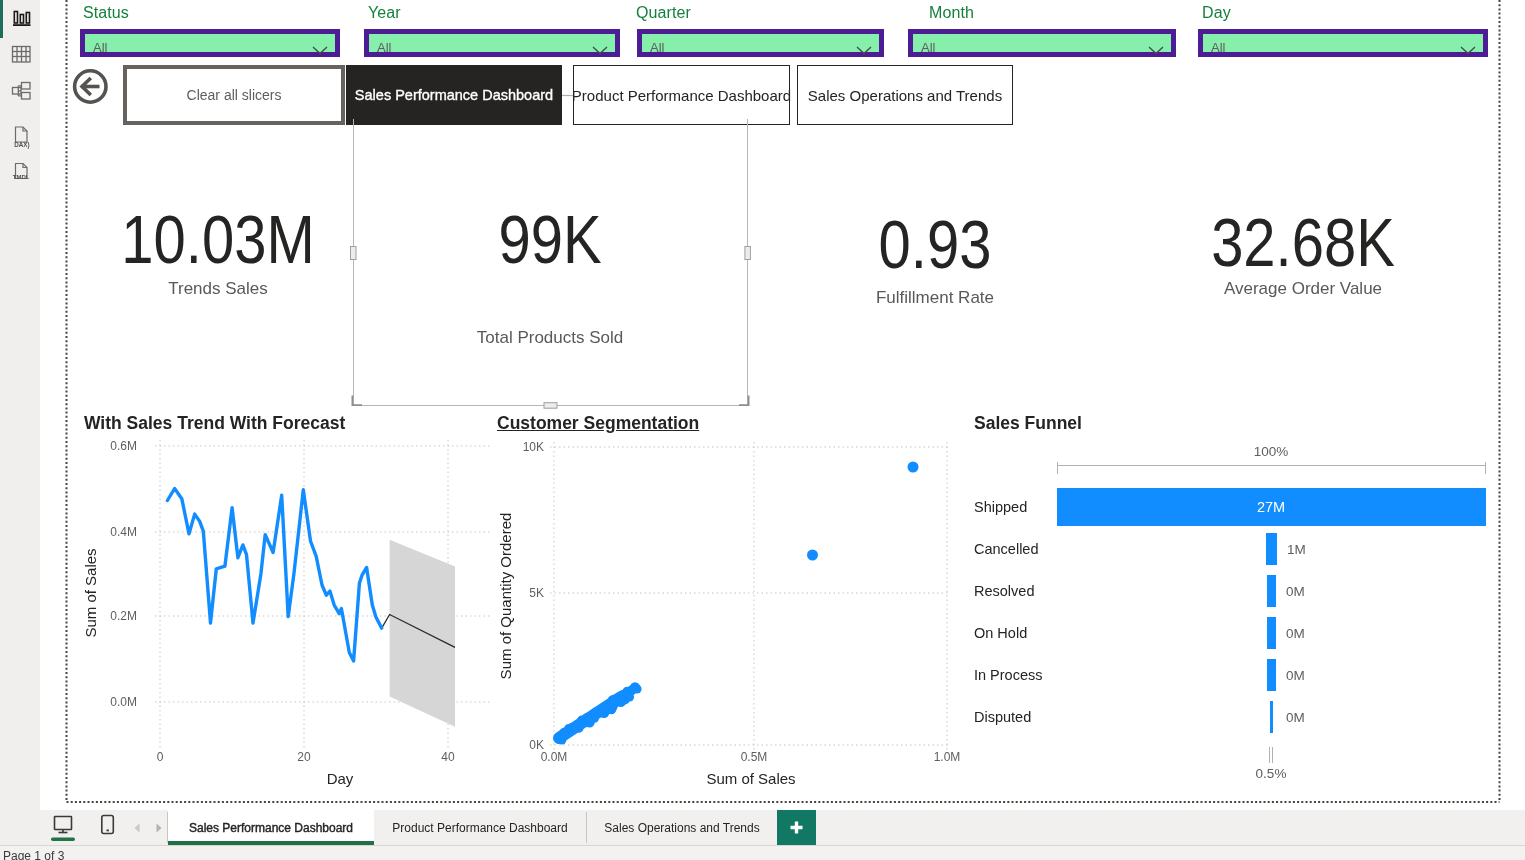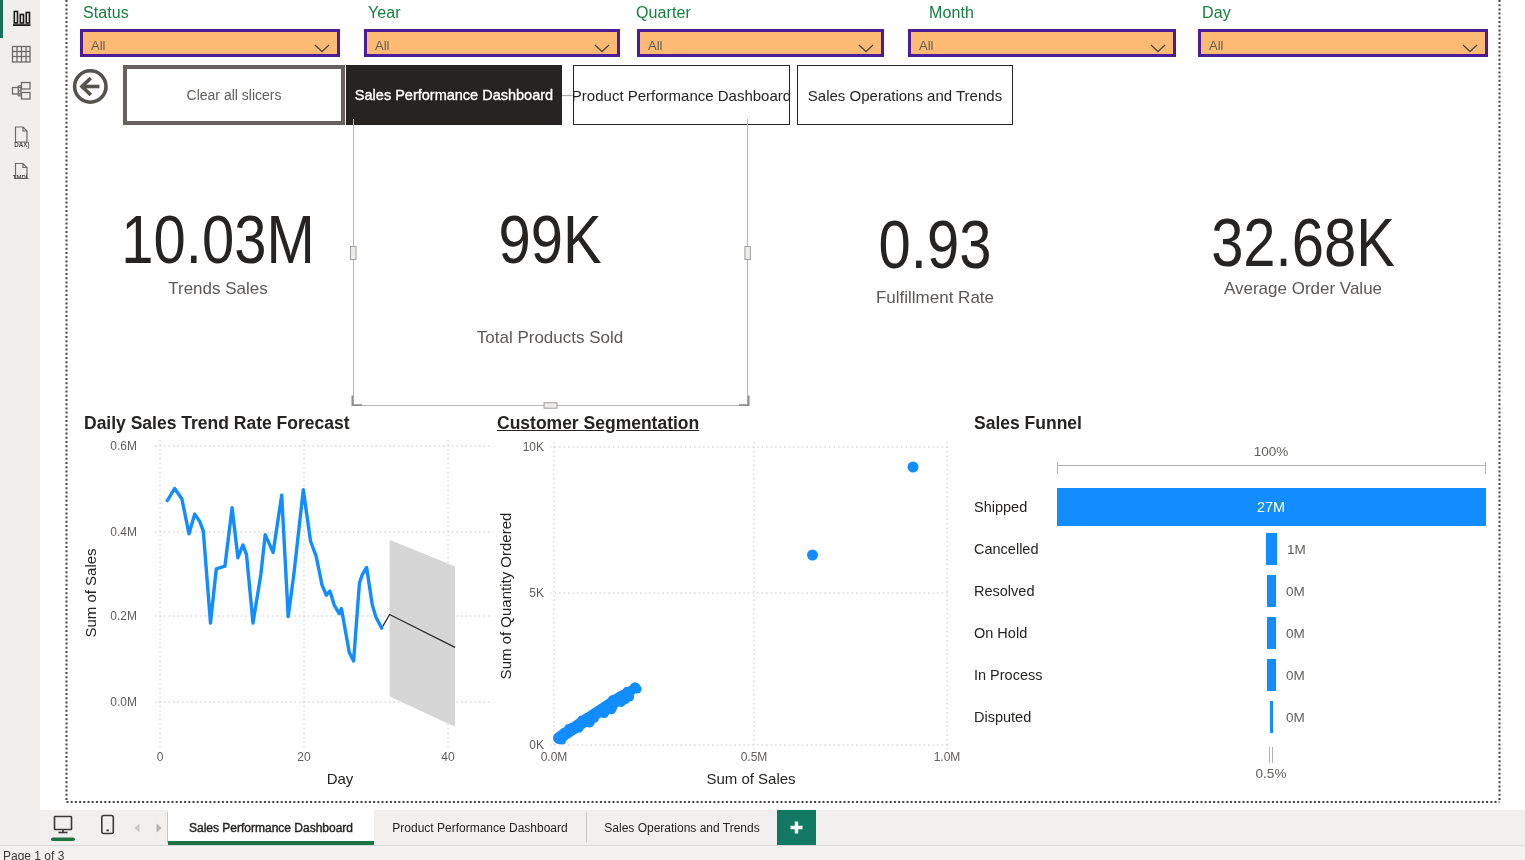--- a/index.html
+++ b/index.html
@@ -4,21 +4,21 @@
 <style>
   html,body{margin:0;padding:0;}
   body{width:1525px;height:860px;position:relative;overflow:hidden;background:#ffffff;
        font-family:"Liberation Sans", sans-serif;}
   .abs{position:absolute;}
   
   #sidebar{left:0;top:0;width:40px;height:845px;background:#f0efee;}
   #accent{left:0;top:0;width:3px;height:38px;background:#1e6c5a;}
   
   .flabel{font-size:16px;font-weight:400;color:#15803d;top:4px;letter-spacing:0.1px;}
-  .dd{top:29px;height:28px;background:#fdba74;border:3px solid #4c1d95;box-sizing:border-box;}
+  .dd{top:29px;height:28px;background:#86efac;border:5px solid #4c1d95;box-sizing:border-box;}
   .dd .all{position:absolute;left:8px;top:6px;font-size:13px;color:#605e5c;}
   .dd svg{position:absolute;right:7px;top:12px;}
   
   .btn{top:65px;height:60px;box-sizing:border-box;display:flex;align-items:center;justify-content:center;font-size:14px;white-space:nowrap;}
   #clearbtn{left:123px;width:222px;border:4px solid #65625f;box-shadow:inset 0 0 0 2px #fff;color:#605e5c;background:#fff;}
   #blackbtn{left:346px;width:216px;background:#252423;color:#fff;-webkit-text-stroke:0.35px #fff;font-size:14.5px;}
   #btn3{left:573px;width:217px;border:1px solid #252423;color:#252423;background:#fff;font-size:15px;}
   #btn4{left:797px;width:216px;border:1px solid #252423;color:#252423;background:#fff;font-size:15px;}
   
   .kpiv{font-size:69px;color:#252423;transform:scaleX(0.84);transform-origin:center;white-space:nowrap;text-align:center;}
@@ -82,21 +82,21 @@
 
  <div class="abs kpiv" style="left:68px;width:300px;top:200px;">10.03M</div>
  <div class="abs kpil" style="left:68px;width:300px;top:279px;">Trends Sales</div>
  <div class="abs kpiv" style="left:400px;width:300px;top:200px;">99K</div>
  <div class="abs kpil" style="left:400px;width:300px;top:289px;margin-top:39px;">Total Products Sold</div>
  <div class="abs kpiv" style="left:785px;width:300px;top:205px;">0.93</div>
  <div class="abs kpil" style="left:785px;width:300px;top:288px;">Fulfillment Rate</div>
  <div class="abs kpiv" style="left:1153px;width:300px;top:203px;">32.68K</div>
  <div class="abs kpil" style="left:1153px;width:300px;top:279px;">Average Order Value</div>
 
- <div class="abs ctitle" style="left:84px;top:413px;">Daily Sales Trend Rate Forecast</div>
+ <div class="abs ctitle" style="left:84px;top:413px;">With Sales Trend With Forecast</div>
  <div class="abs ctitle" style="left:497px;top:413px;text-decoration:underline;">Customer Segmentation</div>
  <div class="abs ctitle" style="left:974px;top:413px;">Sales Funnel</div>
 
  <svg class="abs" id="overlay" style="left:0;top:0;" width="1525" height="860" viewBox="0 0 1525 860">
 
   <g stroke="#454442" stroke-width="2" stroke-dasharray="2 2.2" fill="none">
     <line x1="66.5" y1="0" x2="66.5" y2="802"></line>
     <line x1="1499.5" y1="0" x2="1499.5" y2="802"></line>
     <line x1="66.5" y1="802" x2="1499.5" y2="802"></line>
   </g>

